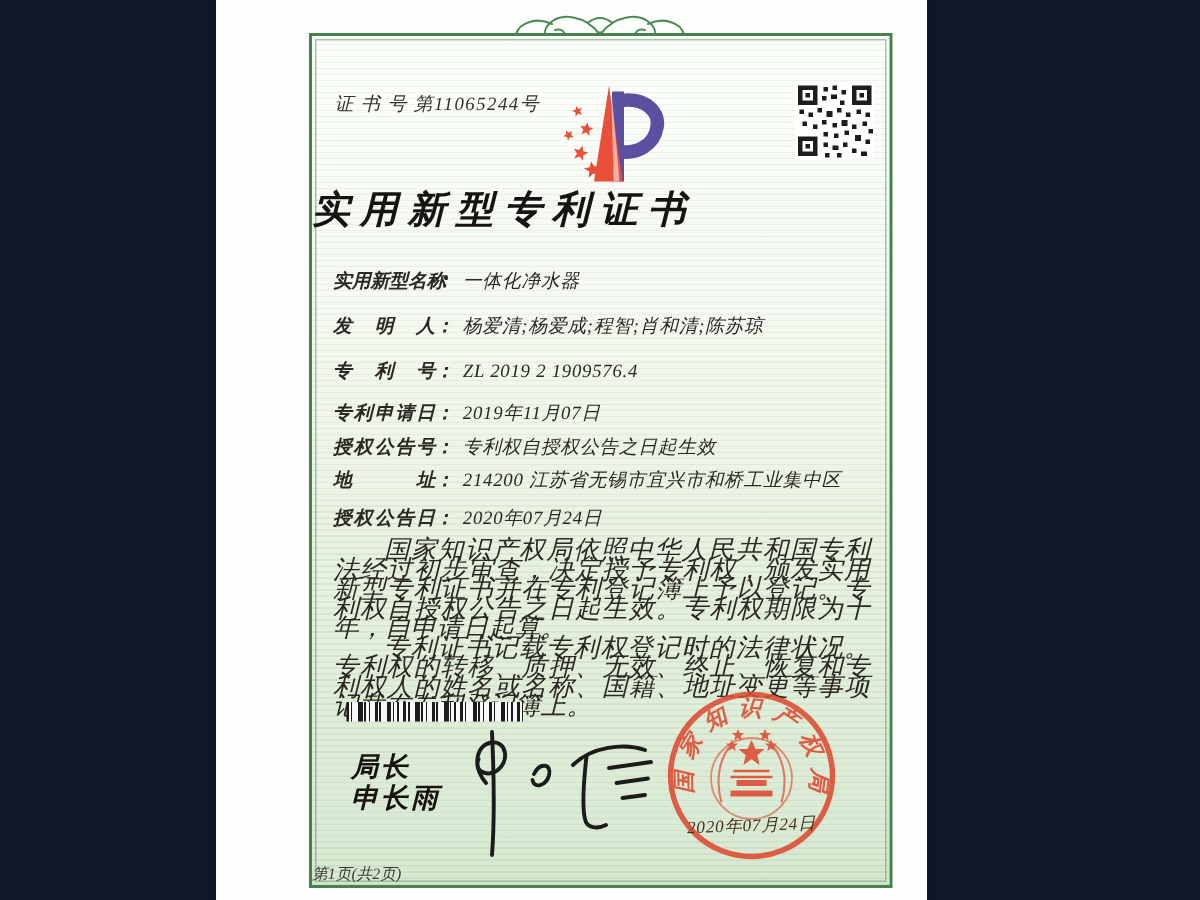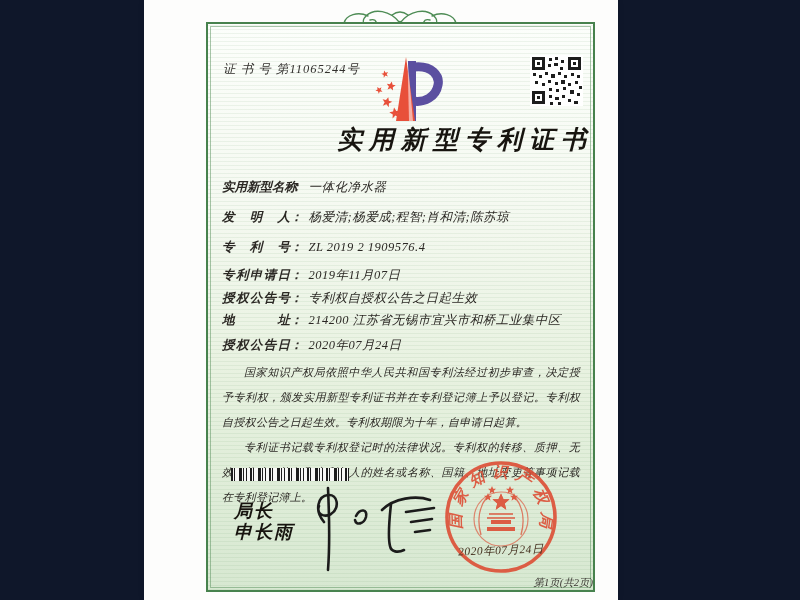--- a/index.html
+++ b/index.html
@@ -12,49 +12,49 @@
          background:
            repeating-linear-gradient(0deg, rgba(112,162,112,0.11) 0 1px, rgba(255,255,255,0) 1px 4px),
            linear-gradient(180deg,#fcfefb 0%,#f5f9f1 32%,#e7f1df 64%,#d7e8d1 100%);}
   .frame-inner{position:absolute;inset:2px;border:1px solid rgba(96,150,100,0.55);pointer-events:none;}
 
   .cert-no{position:absolute;left:15px;top:37px;font-size:12.5px;color:#33312e;letter-spacing:1px;}
 
   .logo{position:absolute;left:160px;top:33px;width:76px;height:66px;}
   .qr{position:absolute;left:322px;top:31px;width:53px;height:51px;}
 
-  .title{position:absolute;left:0;top:99px;width:100%;text-align:right;
+  .title{position:absolute;left:0;top:99px;width:100%;text-align:left;
          font-size:25px;font-weight:bold;color:#17140f;letter-spacing:7px;}
 
   .fields{position:absolute;left:14px;top:155px;width:360px;font-size:12.5px;color:#2b2824;}
   .frow{position:absolute;left:0;white-space:nowrap;}
   .flabel{display:inline-block;width:68px;text-align:justify;text-align-last:justify;font-weight:600;}
   .fcolon{display:inline-block;margin-right:6px;font-weight:600;}
   .fvalue{letter-spacing:0.5px;margin-top:21px;}
   .grant2{position:absolute;left:234px;top:0;white-space:nowrap;}
 
-  .body-text{position:absolute;left:14px;top:336px;width:358px;font-size:11px;line-height:25px;
+  .body-text{position:absolute;left:14px;top:336px;width:358px;font-size:17px;line-height:13px;
              color:#2b2824;text-align:justify;letter-spacing:0.3px;}
   .body-text p{margin:0;text-indent:2em;}
 
   .barcode{position:absolute;left:23px;top:444px;width:118px;height:13px;
            background:repeating-linear-gradient(90deg,
              #1c1c1c 0 2px,#f8f8f6 2px 3px,#1c1c1c 3px 4px,#f8f8f6 4px 8px,
              #1c1c1c 8px 11px,#f8f8f6 11px 12px,#1c1c1c 12px 13px,#f8f8f6 13px 15px,
              #1c1c1c 15px 16px,#f8f8f6 16px 19px);}
 
   .director{position:absolute;left:26px;top:477px;font-size:18px;line-height:21px;color:#17140f;
             font-weight:600;letter-spacing:2px;}
   .signature{position:absolute;left:86px;top:458px;width:150px;height:96px;}
 
   .seal-wrap{position:absolute;left:233px;top:433px;width:120px;height:120px;}
   .seal-date{position:absolute;left:223px;top:519px;width:140px;text-align:center;
              font-size:11.5px;color:#44301f;letter-spacing:0.5px;transform:rotate(-2deg);}
 
-  .footer{position:absolute;left:0;top:552px;width:100%;text-align:right;font-size:10.5px;color:#3b3833;}
+  .footer{position:absolute;left:0;top:552px;width:100%;text-align:left;font-size:10.5px;color:#3b3833;}
 
   .ornament-top{position:absolute;left:322px;top:3px;width:156px;height:38px;}
   .ornament-bl{position:absolute;left:203px;top:476px;width:50px;height:112px;}
   .ornament-br{position:absolute;left:547px;top:476px;width:50px;height:112px;transform:scaleX(-1);}
 </style>
 </head>
 <body>
 
 <div class="scene">
   <div class="paper"></div>

